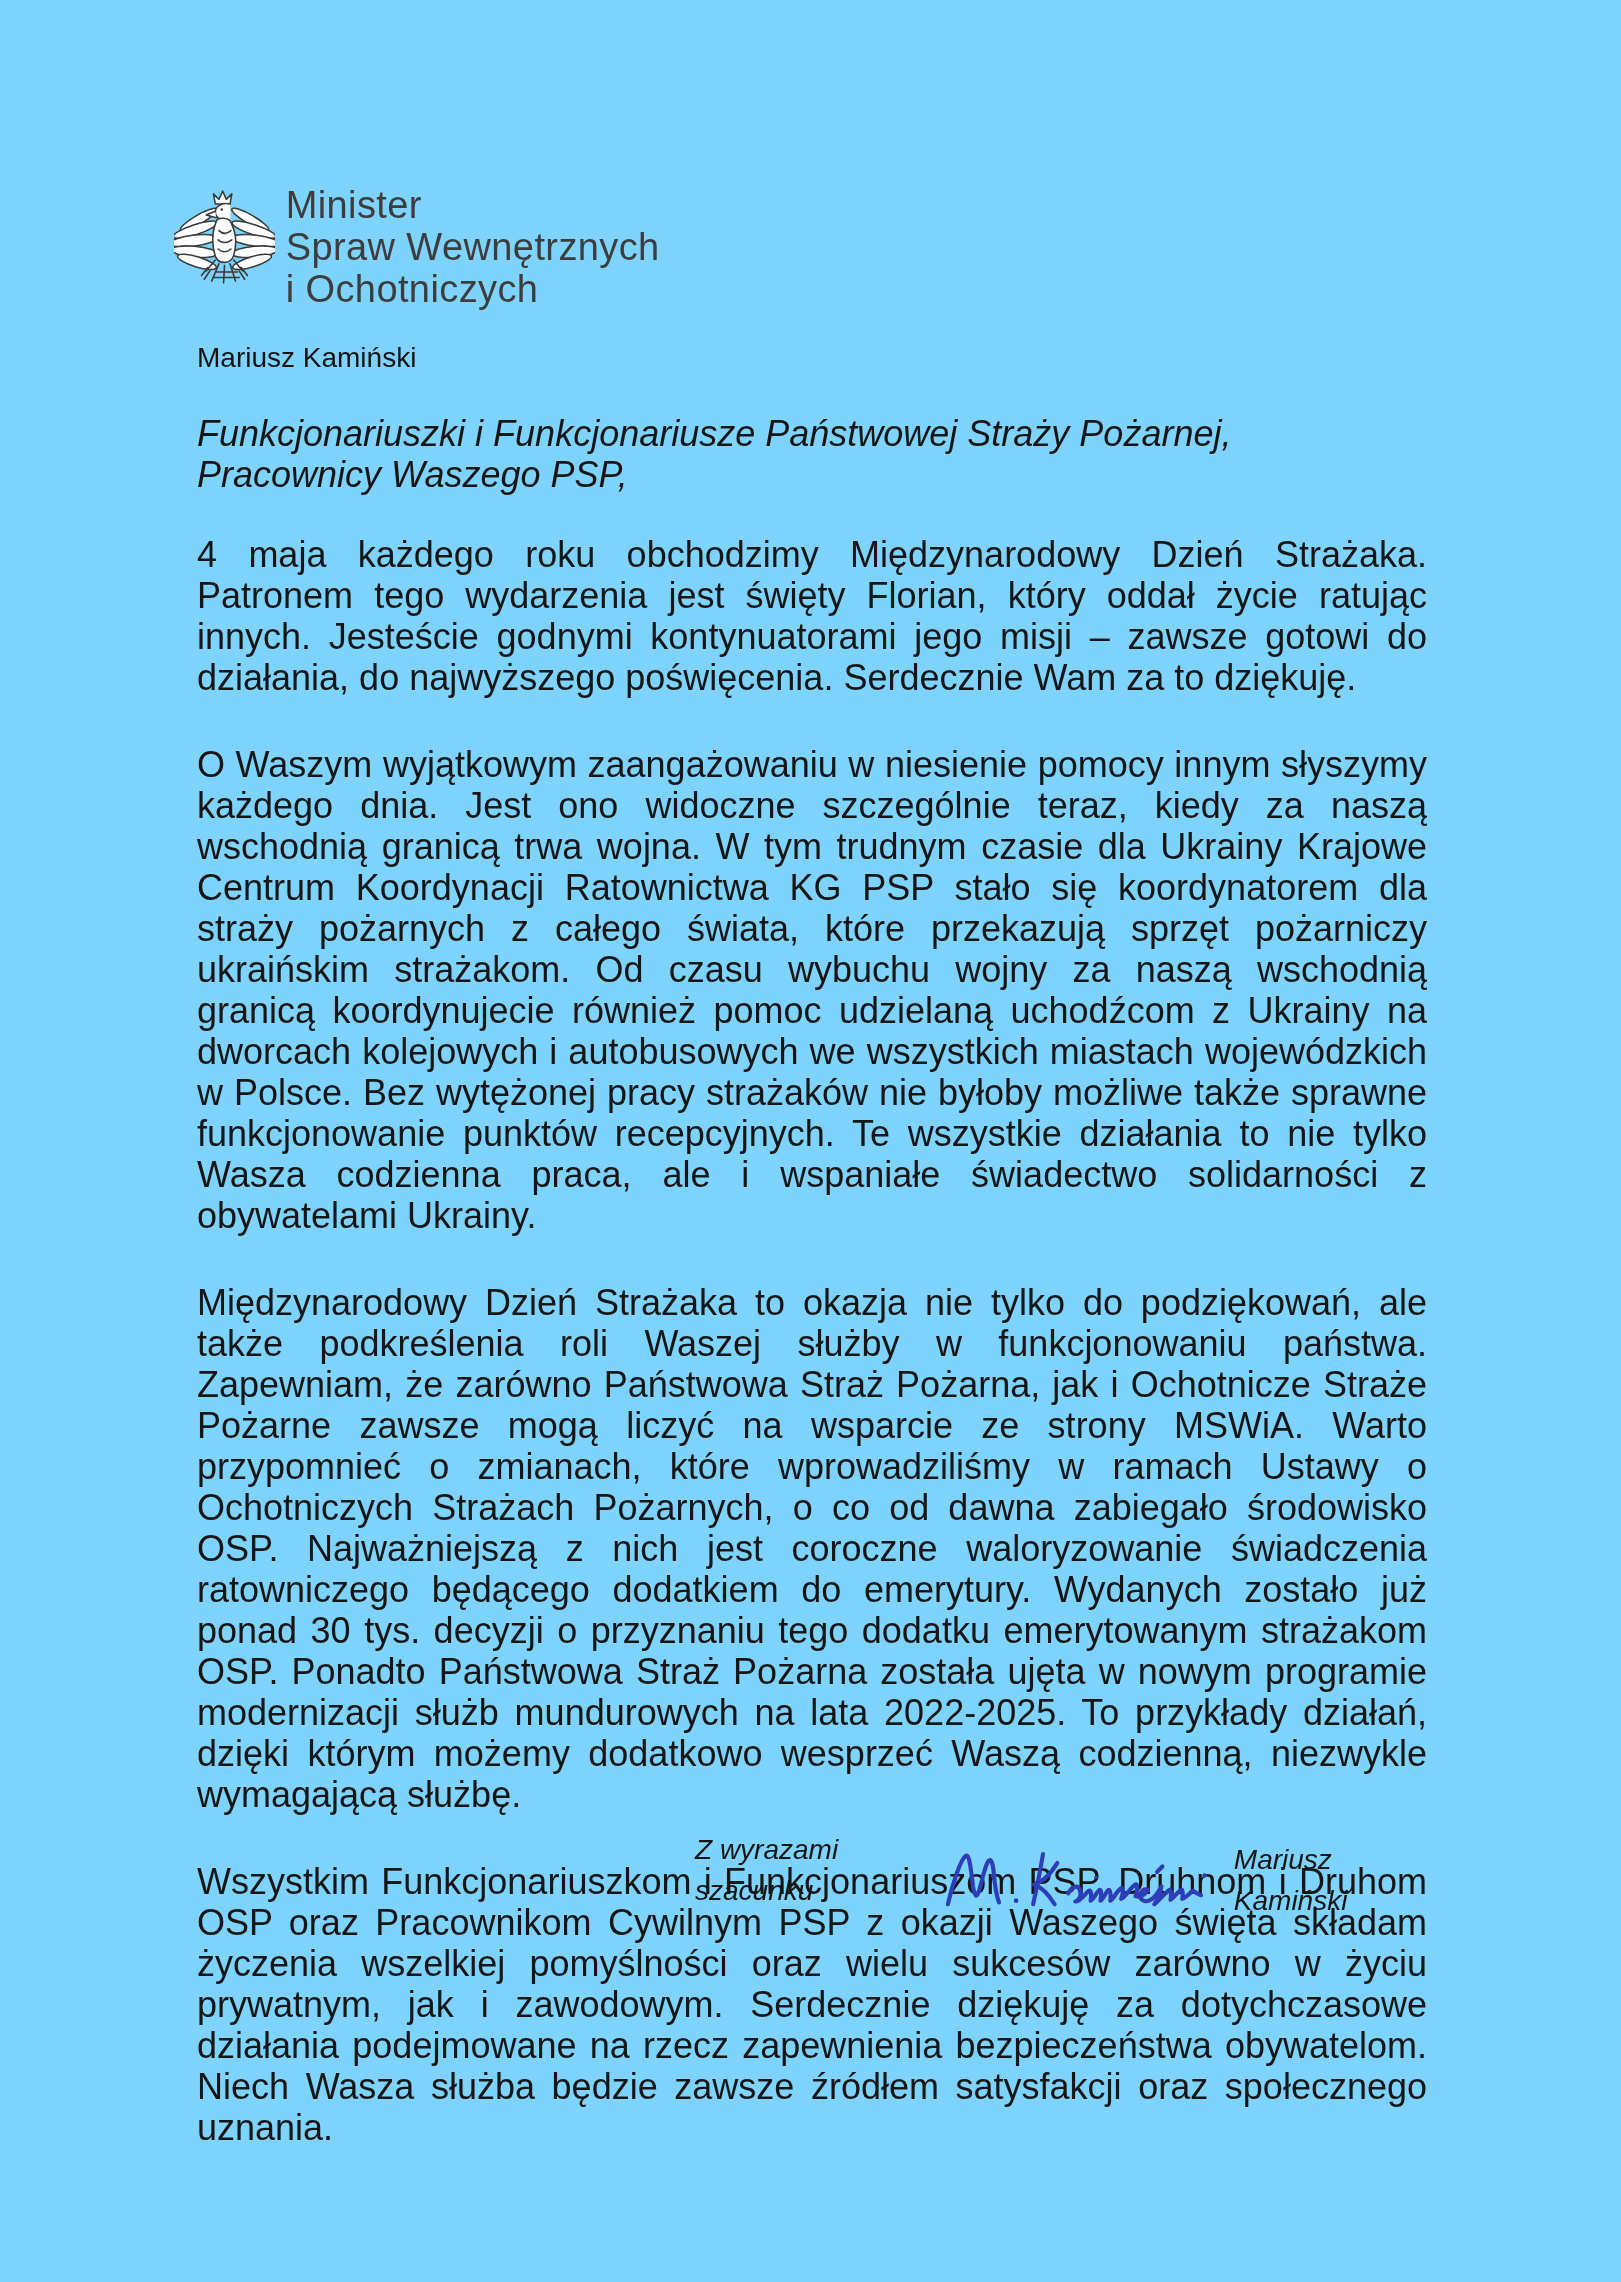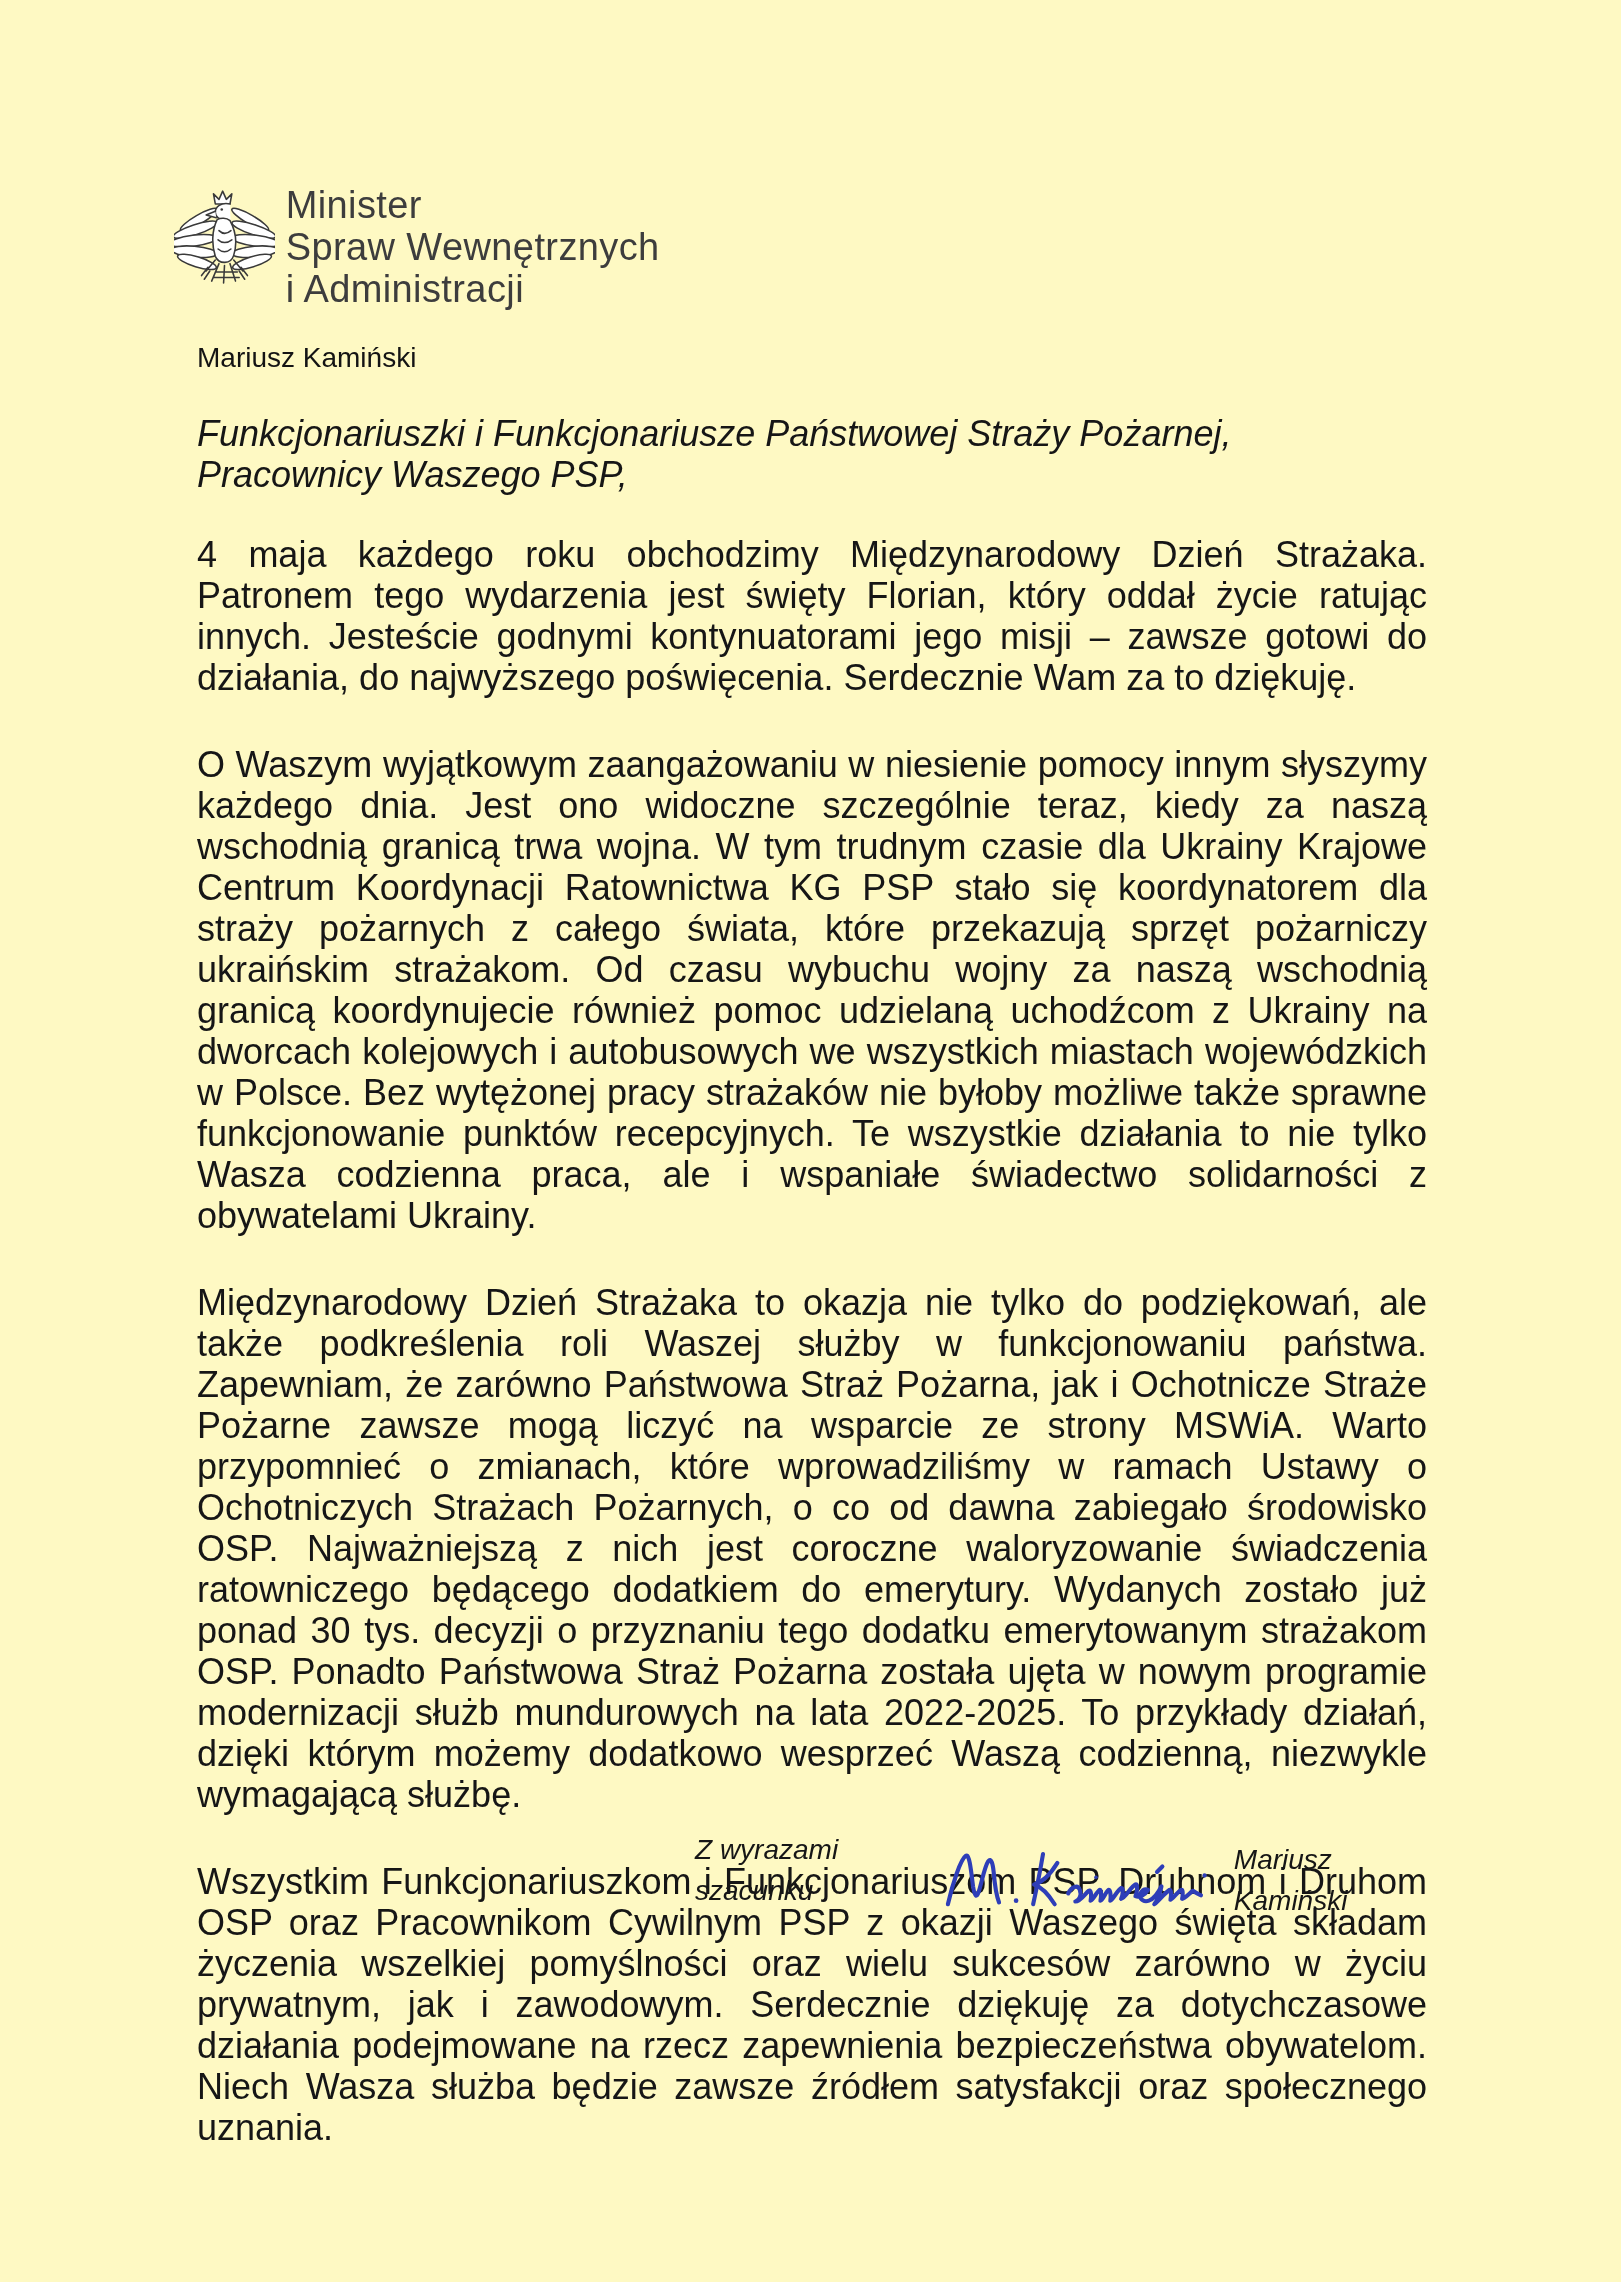--- a/index.html
+++ b/index.html
@@ -6,21 +6,21 @@
   body {
     width: 1622px; height: 2282px;
     background: #ffffff;
     overflow: hidden;
     font-family: "Liberation Sans", "DejaVu Sans", sans-serif;
     color: #161616;
   }
   .page {
     position: relative;
     width: 1622px; height: 2282px;
-    background: #fef9c3;
+    background: #7dd3fc;
   }
 
   
   .header-logo {
     position: absolute; left: 174px; top: 188px;
     display: flex; flex-direction: row; align-items: flex-start;
   }
   .eagle-box { width: 101px; height: 110px; flex: 0 0 auto; }
   .eagle-box svg { width: 101px; height: 110px; display: block; }
   .ministry-name {
@@ -102,21 +102,21 @@
 
           <path d="M49 80 L41 99 M55 82 L54 101 M61 80 L67 99 M46 89 L69 89 M44 95 L71 95" fill="none"></path>
 
           <path d="M45 76 L35 88 M37 84 L30 93 M39 88 L33 97 M65 76 L75 88 M73 84 L80 93 M71 88 L77 97" fill="none"></path>
         </g>
       </svg>
     </div>
     <div class="ministry-name">
       <div>Minister</div>
       <div>Spraw Wewnętrznych</div>
-      <div>i Administracji</div>
+      <div>i Ochotniczych</div>
     </div>
   </div>
 
   <div class="sender-name">Mariusz Kamiński</div>
 
   <div class="letter-body">
     <div class="salutation">
       <div>Funkcjonariuszki i Funkcjonariusze Państwowej Straży Pożarnej,</div>
       <div>Pracownicy Waszego PSP,</div>
     </div>

